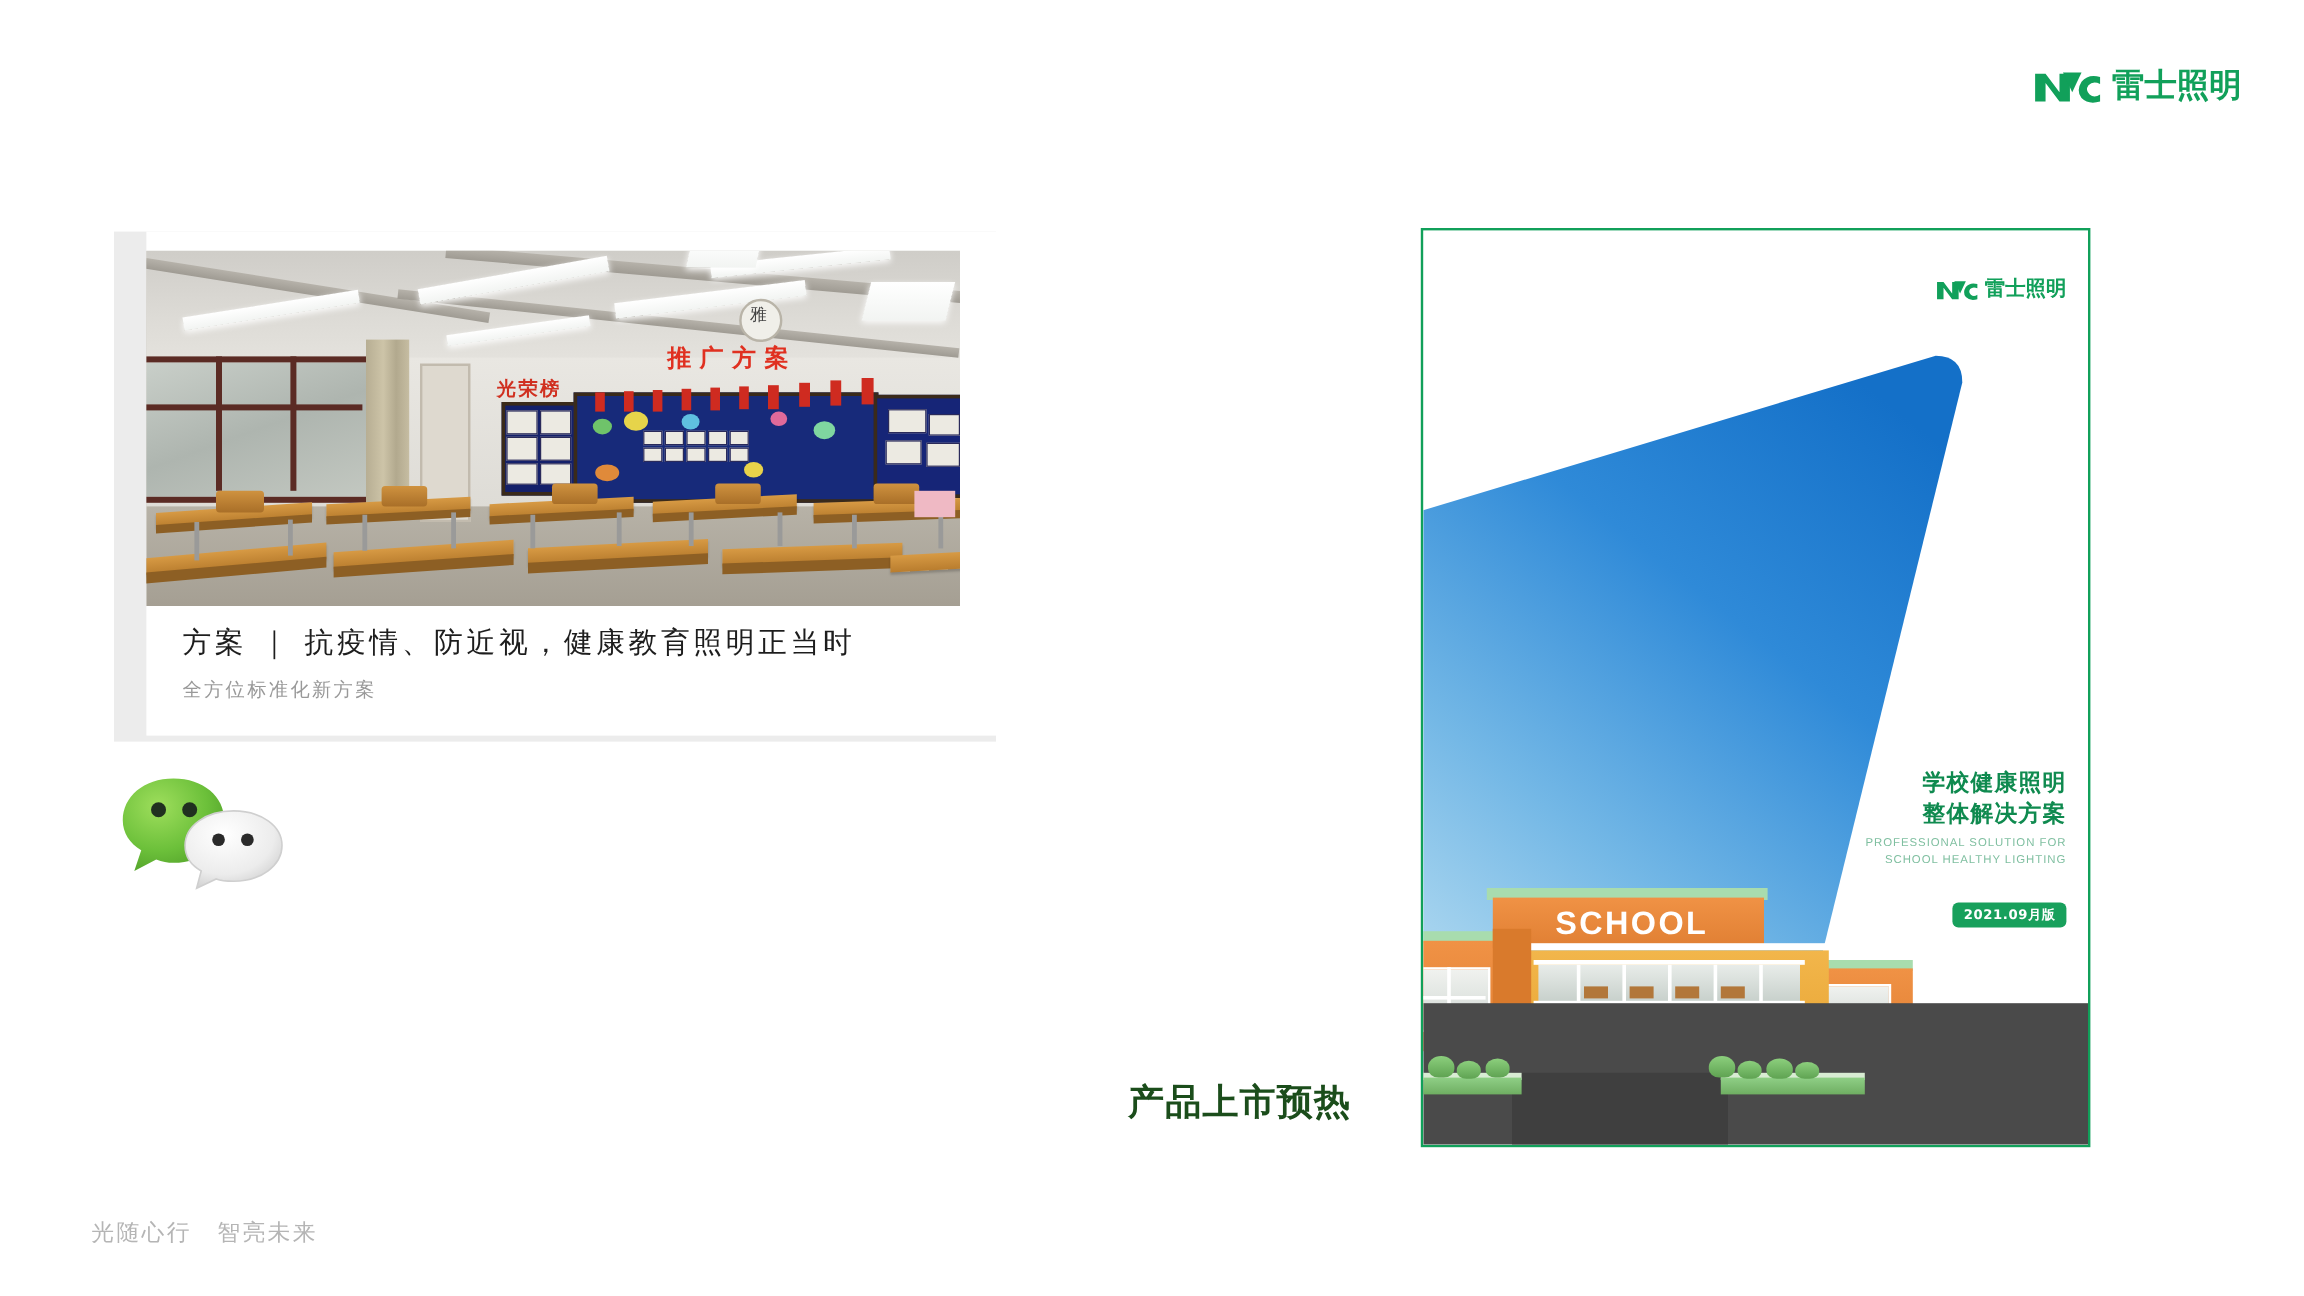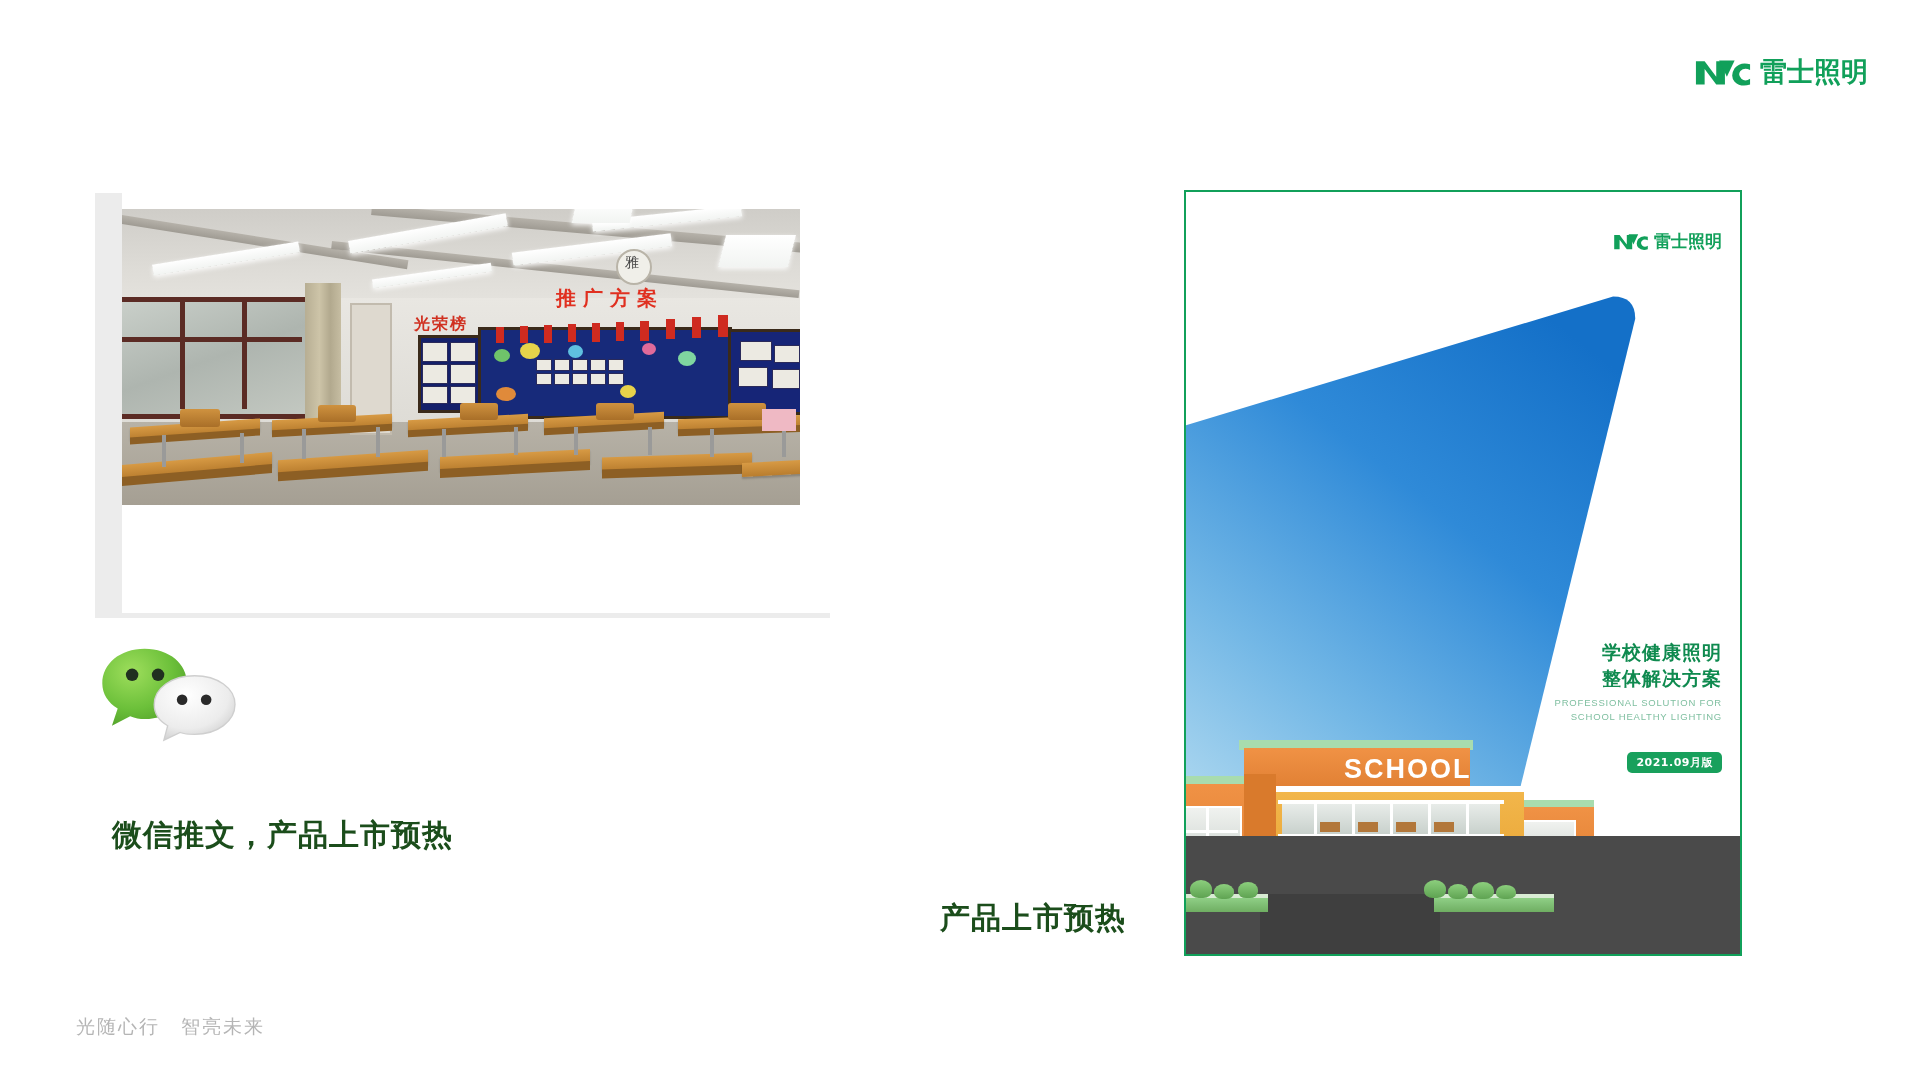--- a/index.html
+++ b/index.html
@@ -294,20 +294,24 @@
           <div class="cr-leg" style="left:392px;top:218px;width:4px;height:28px;"></div>
           <div class="cr-leg" style="left:452px;top:218px;width:4px;height:28px;"></div>
           <div class="cr-leg" style="left:526px;top:218px;width:4px;height:28px;"></div>
           <div class="cr-leg" style="left:588px;top:220px;width:4px;height:28px;"></div>
           <div class="cr-leg" style="left:660px;top:220px;width:4px;height:28px;"></div>
 
           <div style="position:absolute;left:640px;top:200px;width:34px;height:22px;background:#efb9c4;"></div>
         </div>
       </div>
 
+      <div class="wx-text">
+        <div class="wx-title">方案 ｜ 抗疫情、防近视，健康教育照明正当时</div>
+        <div class="wx-sub">全方位标准化新方案</div>
+      </div>
 
     </div>
   </div>
 
   <svg class="wx-logo" viewBox="0 0 150 104">
     <defs>
       <radialGradient id="wxg" cx="35%" cy="30%" r="80%">
         <stop offset="0%" stop-color="#9ede5c"></stop>
         <stop offset="60%" stop-color="#6cc03a"></stop>
         <stop offset="100%" stop-color="#4f9e28"></stop>
@@ -319,21 +323,20 @@
       </radialGradient>
     </defs>
     <path d="M46 4 C20 4 2 20 2 40 C2 51 8 60 18 66 L12 84 L31 74 C36 76 41 77 46 77 C72 77 90 61 90 40 C90 20 72 4 46 4 Z" fill="url(#wxg)"></path>
     <circle cx="33" cy="31" r="6.5" fill="#203020"></circle>
     <circle cx="60" cy="31" r="6.5" fill="#203020"></circle>
     <path d="M98 32 C74 32 56 45 56 62 C56 71 61 79 70 84 L66 99 L83 91 C88 93 93 93 98 93 C122 93 140 79 140 62 C140 45 122 32 98 32 Z" fill="url(#wxw)" stroke="#cfcfcf" stroke-width="1.4"></path>
     <circle cx="85" cy="57" r="5.5" fill="#2a2a2a"></circle>
     <circle cx="110" cy="57" r="5.5" fill="#2a2a2a"></circle>
   </svg>
 
-  <div class="wx-caption">微信推文，产品上市预热</div>
 
   <div class="bro-frame">
 
     <svg class="bro-beam" viewBox="0 0 550 758" preserveAspectRatio="none">
       <defs>
         <linearGradient id="beamg" x1="0.75" y1="0" x2="0.15" y2="1">
           <stop offset="0%" stop-color="#1470c8"></stop>
           <stop offset="35%" stop-color="#2f8ad8"></stop>
           <stop offset="70%" stop-color="#74b8e6"></stop>
           <stop offset="100%" stop-color="#b5dcf1"></stop>
@@ -350,21 +353,21 @@
       <div class="bro-win" style="left:-6px;top:152px;width:58px;height:50px;"></div>
       <div class="bro-winmul" style="left:20px;top:152px;width:3px;height:50px;"></div>
       <div class="bro-winmul" style="left:-6px;top:176px;width:58px;height:3px;"></div>
 
       <div class="bro-roof" style="left:318px;top:146px;width:90px;height:9px;"></div>
       <div class="bro-bld bro-bld-orange" style="left:318px;top:153px;width:90px;height:70px;"></div>
       <div class="bro-win" style="left:330px;top:166px;width:56px;height:36px;"></div>
 
       <div class="bro-roof" style="left:53px;top:86px;width:234px;height:10px;"></div>
       <div class="bro-bld bro-bld-orange" style="left:58px;top:94px;width:226px;height:42px;"></div>
-      <div class="bro-schooltxt" style="left:110px;top:100px;font-size:27px;margin-left:48px;">SCHOOL</div>
+      <div class="bro-schooltxt" style="left:110px;top:100px;font-size:27px;">SCHOOL</div>
 
       <div class="bro-band" style="left:88px;top:132px;width:250px;height:6px;"></div>
       <div class="bro-bld bro-bld-yellow" style="left:88px;top:138px;width:250px;height:86px;"></div>
       <div class="bro-bld bro-bld-dark" style="left:58px;top:120px;width:32px;height:104px;"></div>
 
       <div class="bro-glass" style="left:96px;top:150px;width:218px;height:32px;"></div>
       <div class="bro-winmul" style="left:128px;top:150px;width:3px;height:32px;"></div>
       <div class="bro-winmul" style="left:166px;top:150px;width:3px;height:32px;"></div>
       <div class="bro-winmul" style="left:204px;top:150px;width:3px;height:32px;"></div>
       <div class="bro-winmul" style="left:242px;top:150px;width:3px;height:32px;"></div>

